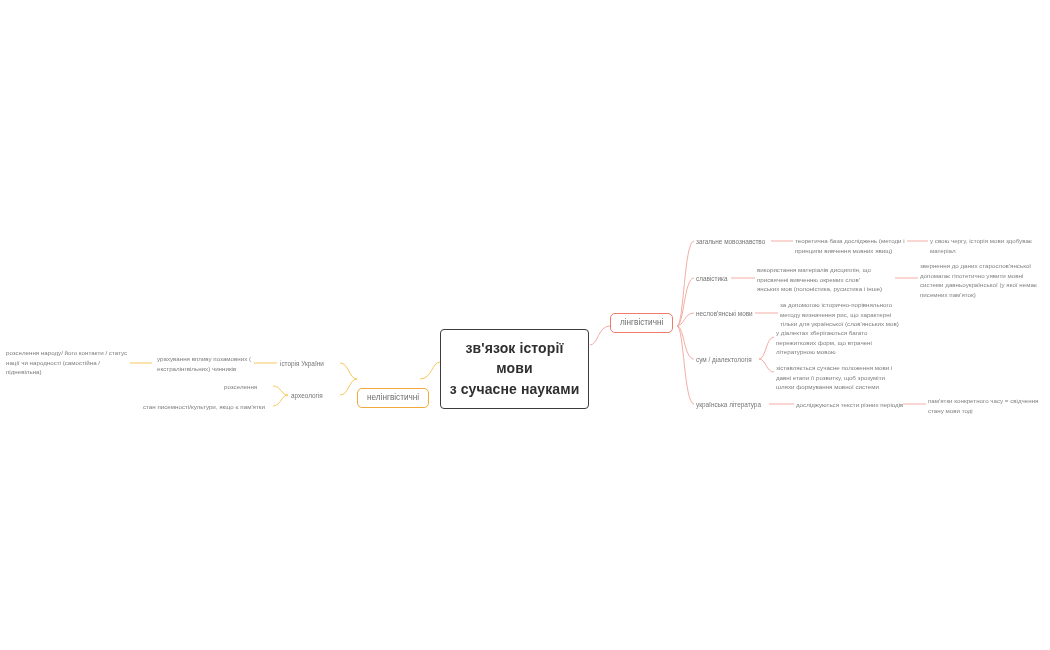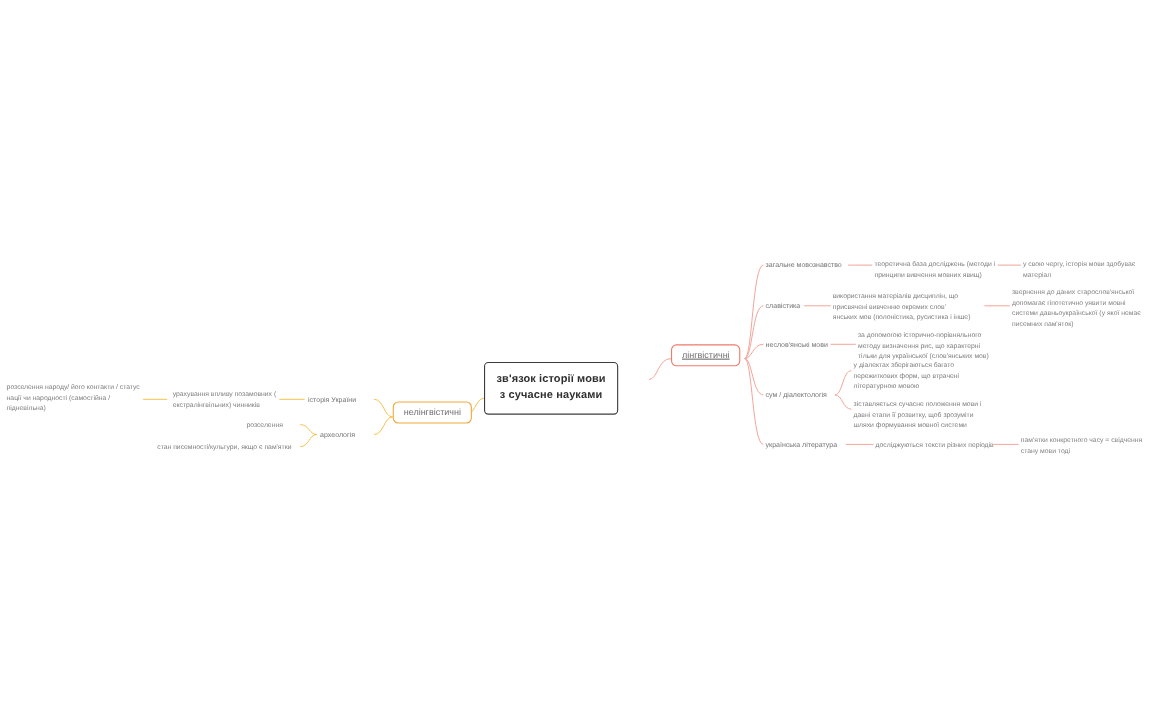--- a/index.html
+++ b/index.html
@@ -34,56 +34,55 @@
     stroke-width: 0.9;
   }
   .lnk-red { stroke: #f2a49a; }
   .lnk-amber { stroke: #f5c04a; }
 
   
   .root-node {
     position: absolute;
     left: 440px;
     top: 329px;
-    width: 122px;
+    width: 149px;
     box-sizing: border-box;
     border: 1.4px solid #3c3c3c;
     border-radius: 4px;
     background: #ffffff;
     padding: 8px 6px 9px 6px;
     text-align: center;
-    font-size: 10px;
+    font-size: 14px;
     font-weight: bold;
     line-height: 1.45;
     color: #2f2f2f;
     letter-spacing: 0.1px;
   }
 
   
   .pill {
     position: absolute;
     box-sizing: border-box;
     background: #ffffff;
     border-radius: 5px;
     padding: 4px 9px 5px 9px;
     font-size: 8.2px;
     text-align: center;
     white-space: nowrap;
   }
   .pill-red {
     border: 1.1px solid #f07a6a;
     color: #6e6e6e;
-    text-decoration: underline;
   }
   .pill-amber {
     border: 1.1px solid #f2a93b;
     color: #6e6e6e;
   }
   #pill-ling  { left: 610px; top: 313px; }
-  #pill-nonling { left: 357px; top: 365px; }
+  #pill-nonling { left: 357px; top: 388px; }
 
   
   .leaf {
     position: absolute;
     font-size: 6.2px;
     line-height: 1.55;
     color: #7b7b7b;
     white-space: pre-line;
   }
   .leaf.r { text-align: left; }

